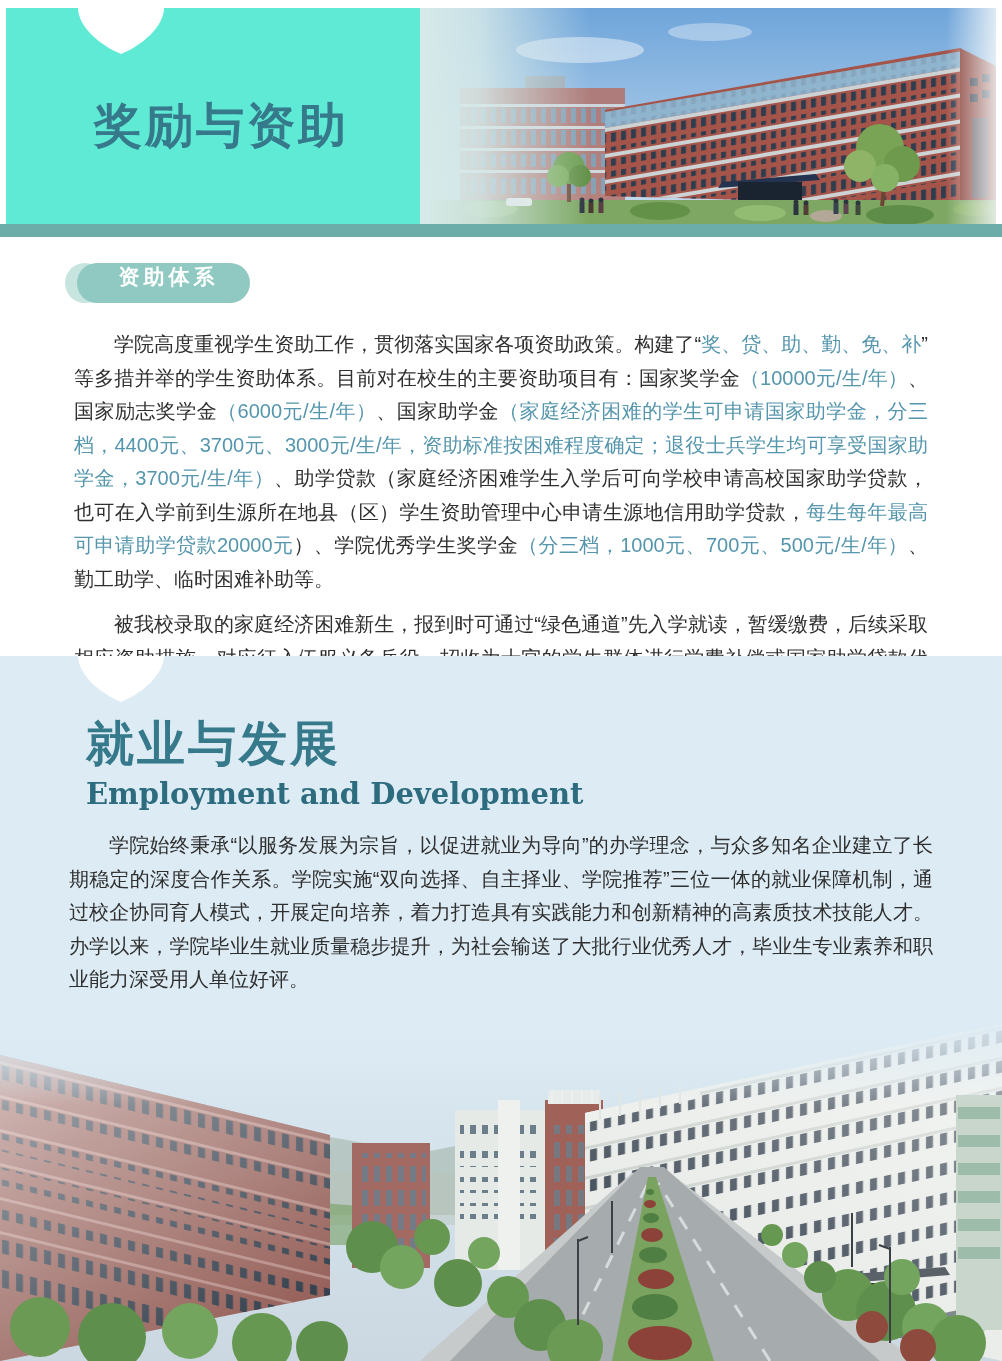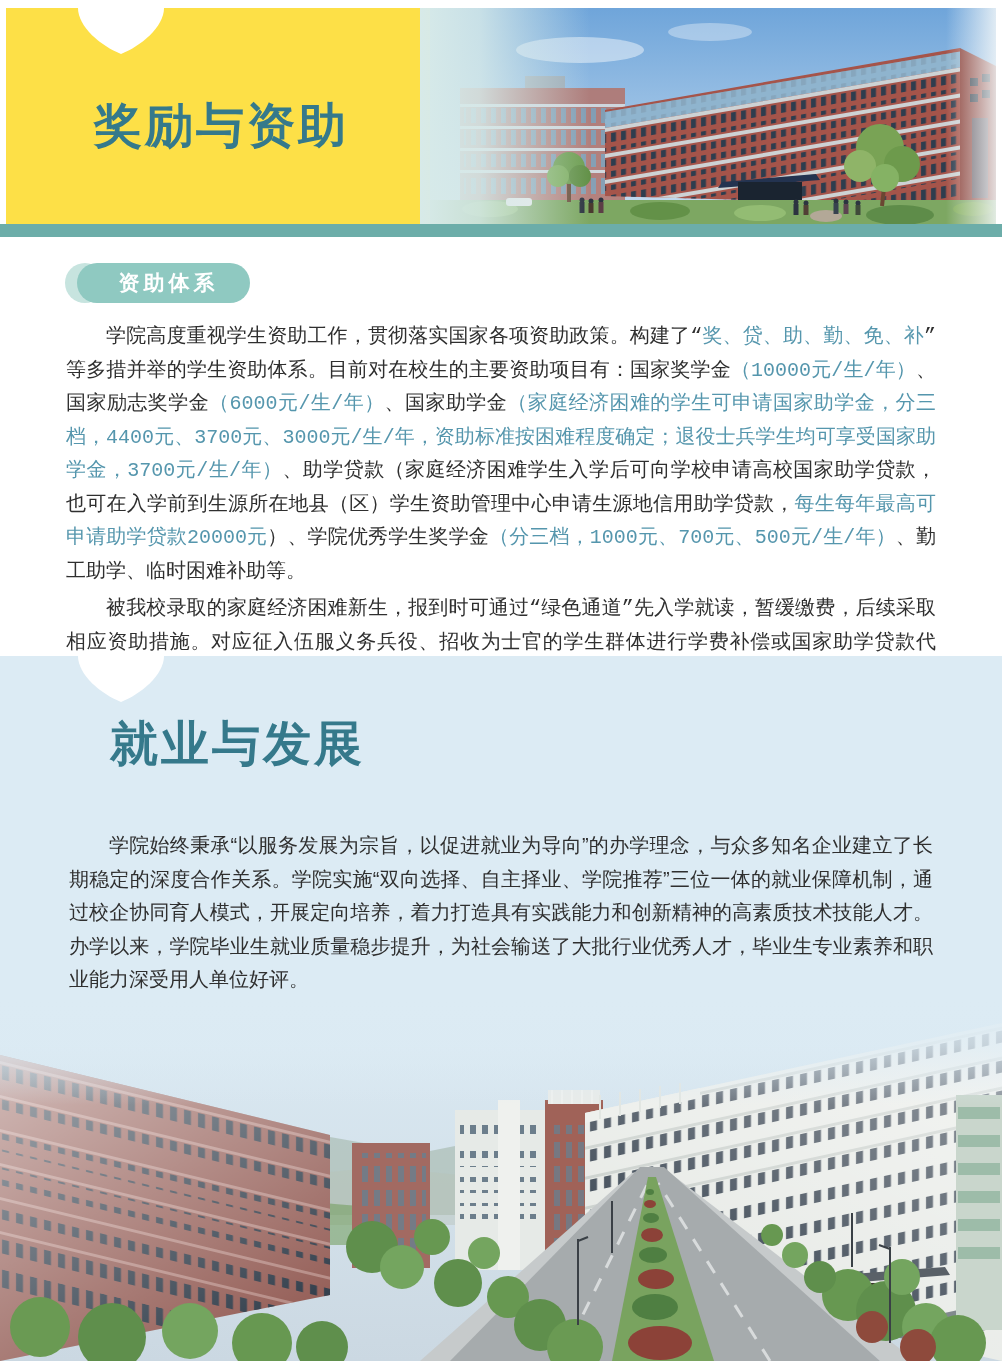--- a/index.html
+++ b/index.html
@@ -1,49 +1,49 @@
 <!DOCTYPE html>
 <html lang="zh"><head>
 <meta charset="utf-8">
 <style>
   html,body{margin:0;padding:0;background:#ffffff;}
   #page{position:relative;width:1002px;height:1361px;background:#ffffff;overflow:hidden;
         font-family:"Liberation Sans","DejaVu Sans",sans-serif;color:#2f2f2f;}
 
   
-  .band1{position:absolute;left:6px;right:6px;top:8px;height:216px;background:#fde047;overflow:hidden;}
+  .band1{position:absolute;left:6px;right:6px;top:8px;height:216px;background:#5eead4;overflow:hidden;}
   .band1-photo{position:absolute;right:0;top:0;width:566px;height:216px;}
   .band1-fade{position:absolute;right:406px;top:0;width:170px;height:216px;
               background:linear-gradient(90deg,#d7eae9 0%,rgba(215,234,233,.85) 35%,rgba(215,234,233,0) 100%);}
   .notch{position:absolute;left:72px;top:0;width:86px;height:46px;}
   .divider-bar{position:absolute;left:0;right:0;top:224px;height:13px;background:#6cada9;}
 
   .title-block1{position:absolute;left:88px;top:92px;}
   .cn-title{font-size:48px;font-weight:bold;letter-spacing:3px;color:#35798b;line-height:1.1;margin:0;}
   .en-title{font-family:"DejaVu Serif","Liberation Serif",serif;font-size:29px;font-weight:bold;
             color:#2d6b7e;margin:8px 0 0 0;line-height:1.1;}
 
   
   .badge-wrap{position:absolute;left:65px;top:263px;height:40px;}
   .badge-moon{position:absolute;left:0;top:0;width:40px;height:40px;border-radius:50%;background:#c7e4df;}
   .badge-pill{position:absolute;left:12px;top:0;width:173px;height:40px;border-radius:20px;background:#8fc9c1;
-              display:flex;align-items:center;justify-content:center;}
+              display:flex;justify-content:center;}
   .badge-pill span{color:#ffffff;font-size:21px;font-weight:bold;letter-spacing:4px;padding-left:10px;}
 
   
   .copy{position:absolute;left:62px;width:878px;font-size:20px;line-height:33.5px;
         text-align:justify;text-justify:inter-ideograph;}
-  .copy p{margin:4px;text-indent:2em;font-family:Liberation Mono, monospace;}
+  .copy p{margin:12px;text-indent:2em;}
   .copy .accent{color:#5596ad;}
   .copy1{top:316px;}
 
   
   .band2{position:absolute;left:0;right:0;top:656px;height:705px;background:#dcebf4;}
   .notch2{position:absolute;left:78px;top:0;width:86px;height:46px;}
-  .title-block2{position:absolute;left:86px;top:62px;margin-left:24px;}
+  .title-block2{position:absolute;left:86px;top:62px;}
   .copy2{position:absolute;left:62px;width:878px;top:166px;font-size:20px;line-height:33.5px;
          text-align:justify;text-justify:inter-ideograph;}
   .copy2 p{margin:7px;text-indent:2em;}
 
   
   .photo2-wrap{position:absolute;left:0;top:995px;width:1002px;height:366px;}
   .photo2-fade{position:absolute;left:0;top:0;width:1002px;height:110px;
                background:linear-gradient(180deg,#dcebf4 0%,rgba(220,235,244,.7) 45%,rgba(220,235,244,0) 100%);}
 </style>
 </head>
@@ -179,20 +179,21 @@
     <p><span>学院高度重视学生资助工作，贯彻落实国家各项资助政策。构建了“</span><span class="accent">奖、贷、助、勤、免、补</span><span>”等多措并举的学生资助体系。目前对在校生的主要资助项目有：国家奖学金</span><span class="accent">（10000元/生/年）</span><span>、国家励志奖学金</span><span class="accent">（6000元/生/年）</span><span>、国家助学金</span><span class="accent">（家庭经济困难的学生可申请国家助学金，分三档，4400元、3700元、3000元/生/年，资助标准按困难程度确定；退役士兵学生均可享受国家助学金，3700元/生/年）</span><span>、助学贷款（家庭经济困难学生入学后可向学校申请高校国家助学贷款，也可在入学前到生源所在地县（区）学生资助管理中心申请生源地信用助学贷款，</span><span class="accent">每生每年最高可申请助学贷款20000元</span><span>）、学院优秀学生奖学金</span><span class="accent">（分三档，1000元、700元、500元/生/年）</span><span>、勤工助学、临时困难补助等。</span></p>
     <p>被我校录取的家庭经济困难新生，报到时可通过“绿色通道”先入学就读，暂缓缴费，后续采取相应资助措施。对应征入伍服义务兵役、招收为士官的学生群体进行学费补偿或国家助学贷款代偿；退役自愿复学或入学的学生群体进行学费减免等资助。</p>
   </div>
 
   <div class="band2">
     <svg class="notch2" viewBox="0 0 86 46">
       <path d="M0,0 H86 C86,19 63,38 43,46 C23,38 0,19 0,0 Z" fill="#ffffff"></path>
     </svg>
     <div class="title-block2">
       <h1 class="cn-title">就业与发展</h1>
+      <h2 class="en-title">Employment and Development</h2>
     </div>
     <div class="copy2">
       <p>学院始终秉承“以服务发展为宗旨，以促进就业为导向”的办学理念，与众多知名企业建立了长期稳定的深度合作关系。学院实施“双向选择、自主择业、学院推荐”三位一体的就业保障机制，通过校企协同育人模式，开展定向培养，着力打造具有实践能力和创新精神的高素质技术技能人才。办学以来，学院毕业生就业质量稳步提升，为社会输送了大批行业优秀人才，毕业生专业素养和职业能力深受用人单位好评。</p>
     </div>
   </div>
 
   <div class="photo2-wrap">
     <svg viewBox="0 0 1002 366" width="1002" height="366" preserveAspectRatio="none">
       <defs>
         <linearGradient id="skyB" x1="0" y1="0" x2="0" y2="1">

